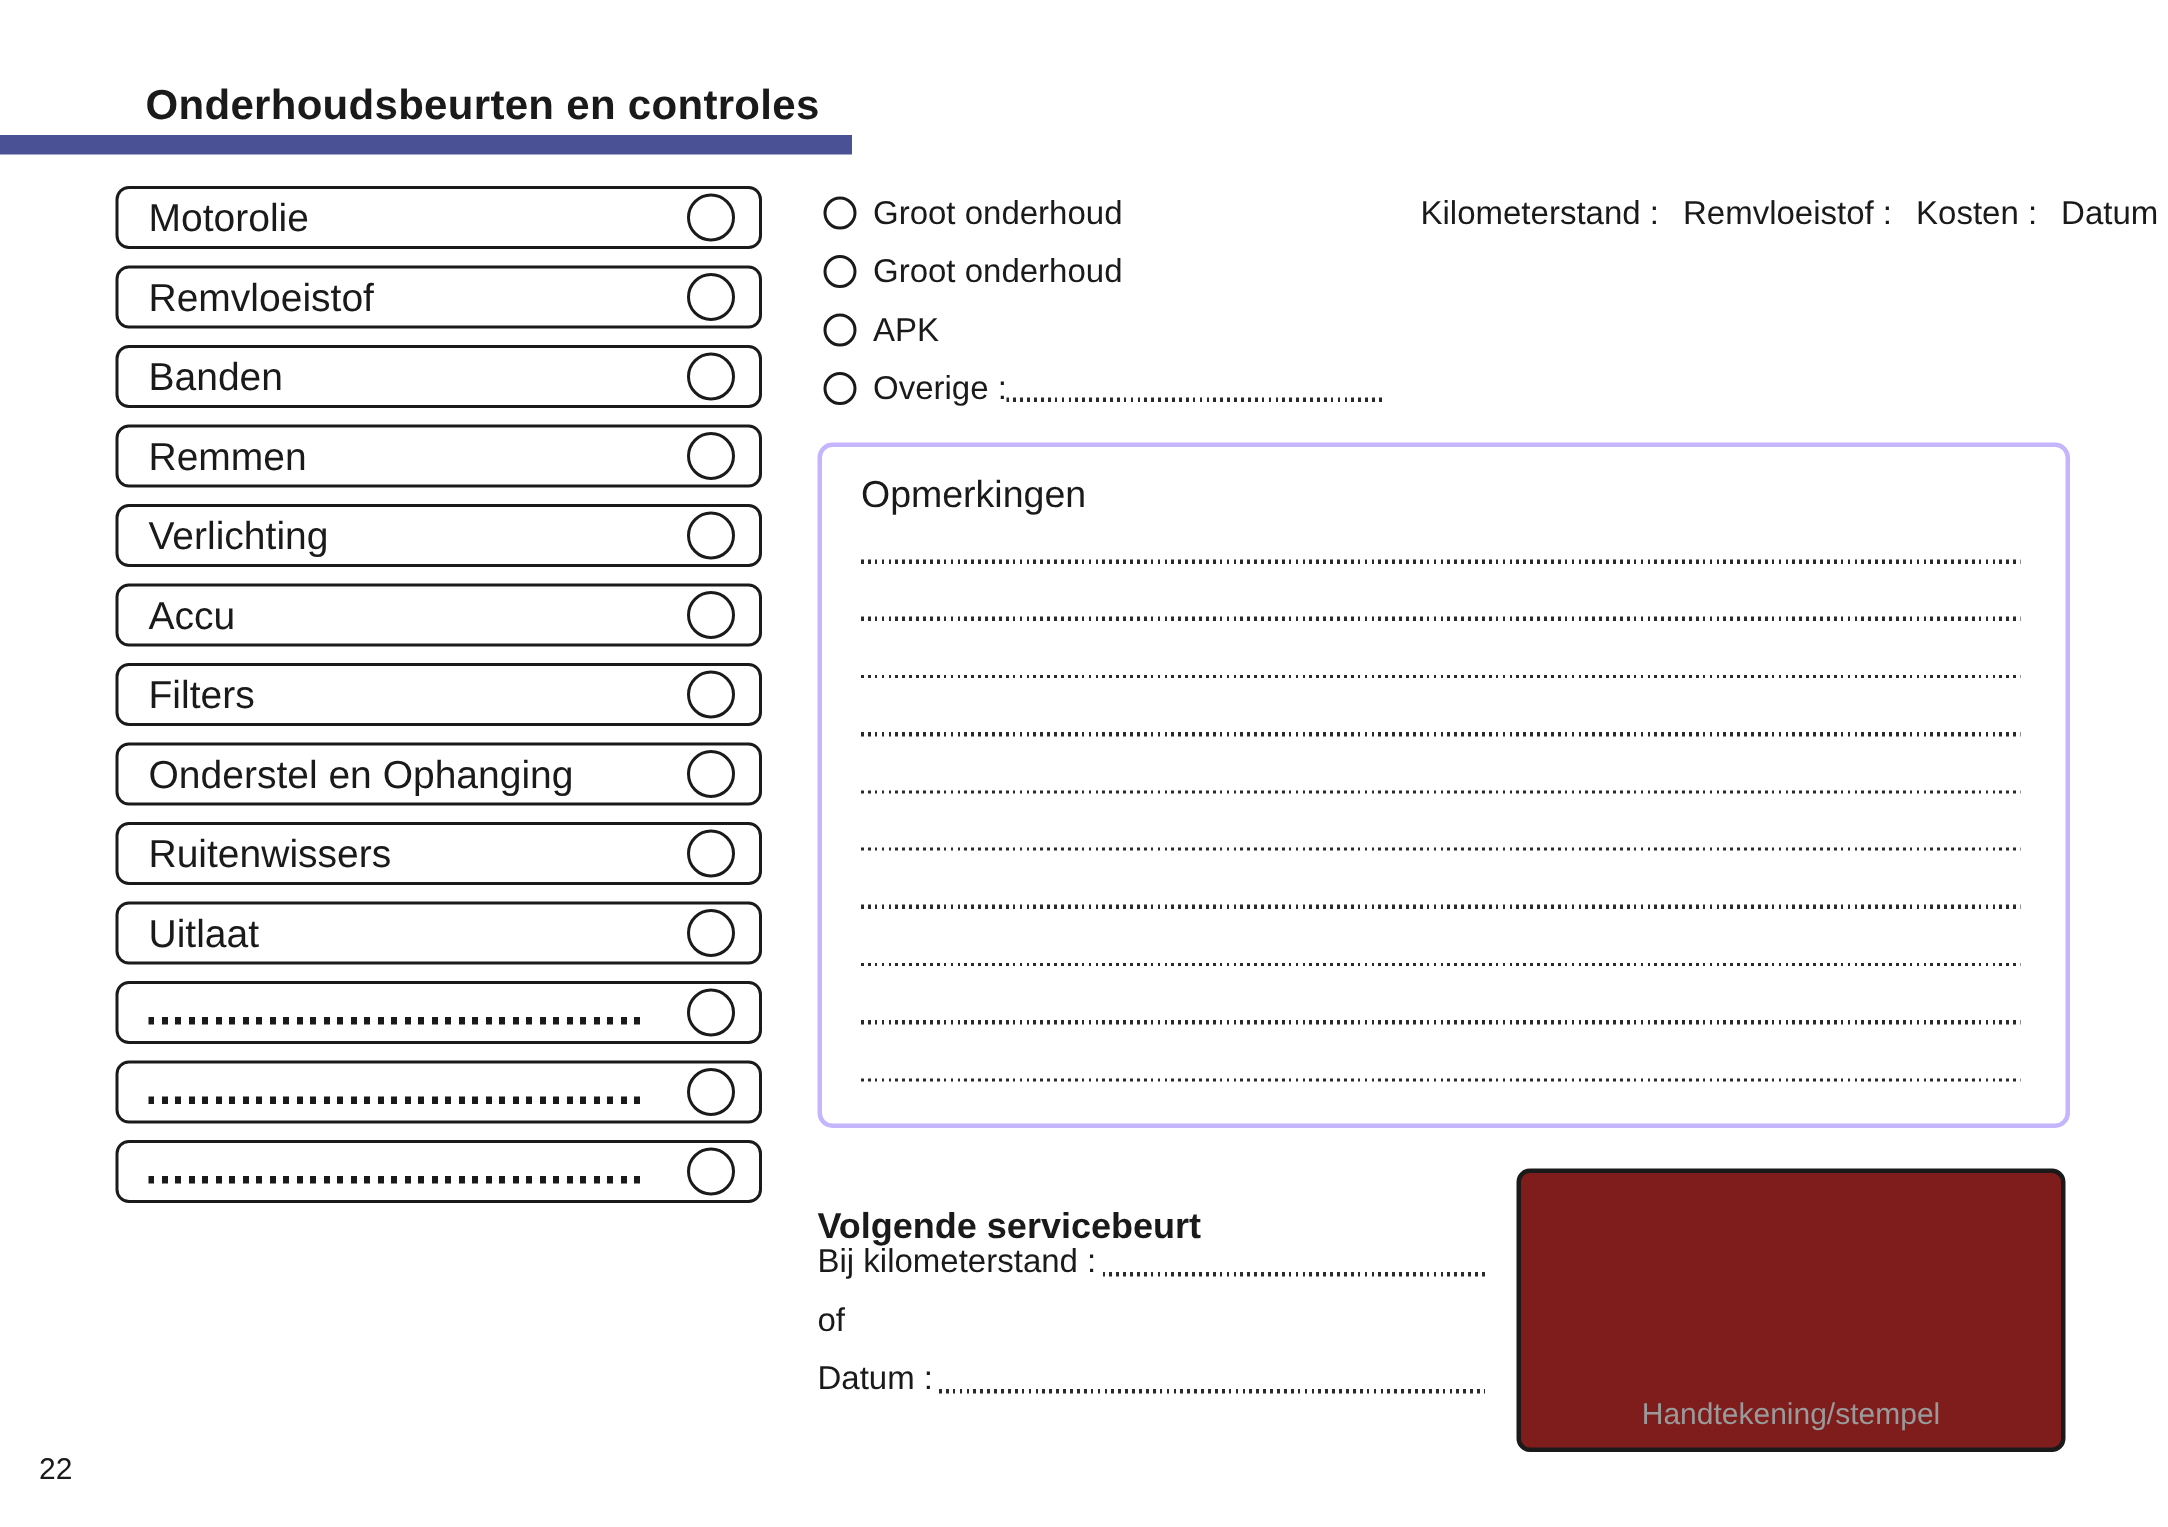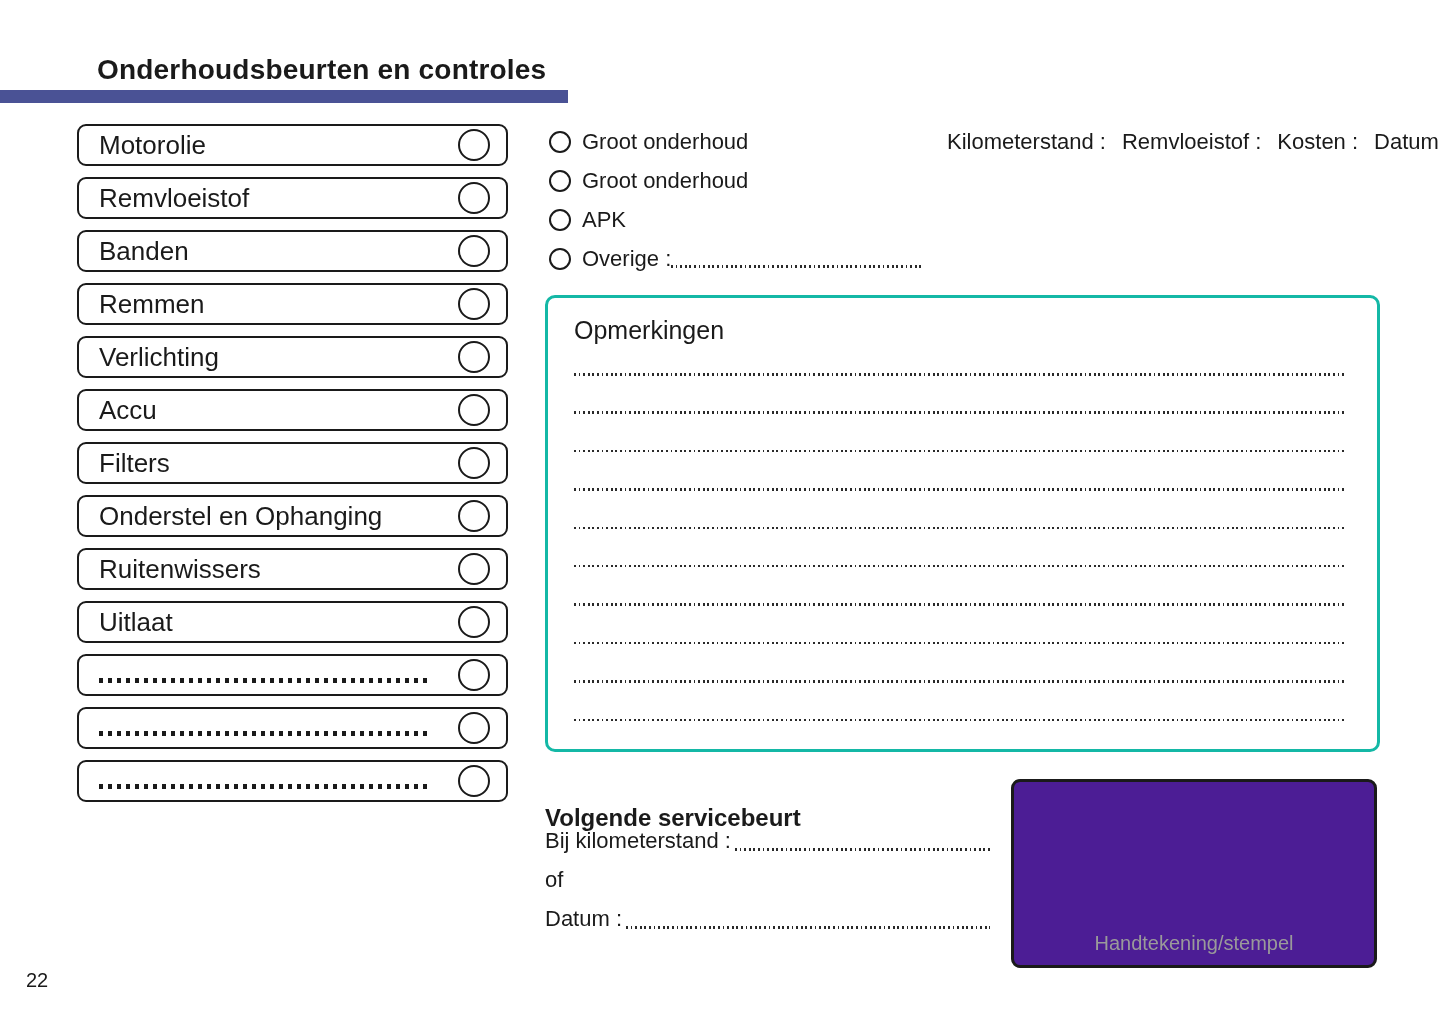--- a/index.html
+++ b/index.html
@@ -69,21 +69,21 @@
   .invoice-fields {
     position: absolute; left: 947px; top: 128px; width: 425px;
     display: flex; flex-direction: row; gap: 12px;
   }
   .field-row { display: flex; align-items: center; height: 27px; }
   .field-row .label { font-size: 22px; white-space: nowrap; margin-right: 4px; }
 
   
   .remarks-box {
     position: absolute; left: 545px; top: 295px; width: 835px; height: 457px;
-    border: 3px solid #14b8a6; border-radius: 10px; background: #fff;
+    border: 3px solid #c4b5fd; border-radius: 10px; background: #fff;
   }
   .remarks-title {
     position: absolute; left: 26px; top: 18px; font-size: 25px;
   }
   .remarks-lines {
     position: absolute; left: 26px; right: 30px; top: 75px; bottom: 0;
   }
   .remarks-line {
     height: 2.5px; margin-bottom: 35.9px;
     background: repeating-linear-gradient(to right, #2a2a2a 0 1.8px, transparent 1.8px 4.6px);
@@ -105,21 +105,21 @@
     position: absolute; left: 545px; top: 905px; width: 445px;
     display: flex; align-items: center; height: 28px;
   }
   .next-km-row .label, .next-date-row .label {
     font-size: 22px; white-space: nowrap; margin-right: 4px;
   }
 
   
   .signature-box {
     position: absolute; left: 1011px; top: 779px; width: 366px; height: 189px;
-    border: 3px solid #1a1a1a; border-radius: 9px; background: #4c1d95;
+    border: 3px solid #1a1a1a; border-radius: 9px; background: #7f1d1d;
   }
   .signature-label {
     position: absolute; left: 0; right: 0; bottom: 10px;
     text-align: center; color: #9a9a9a; font-size: 20px;
   }
 
   .page-number {
     position: absolute; left: 26px; top: 969px; font-size: 20px;
   }
 </style>

